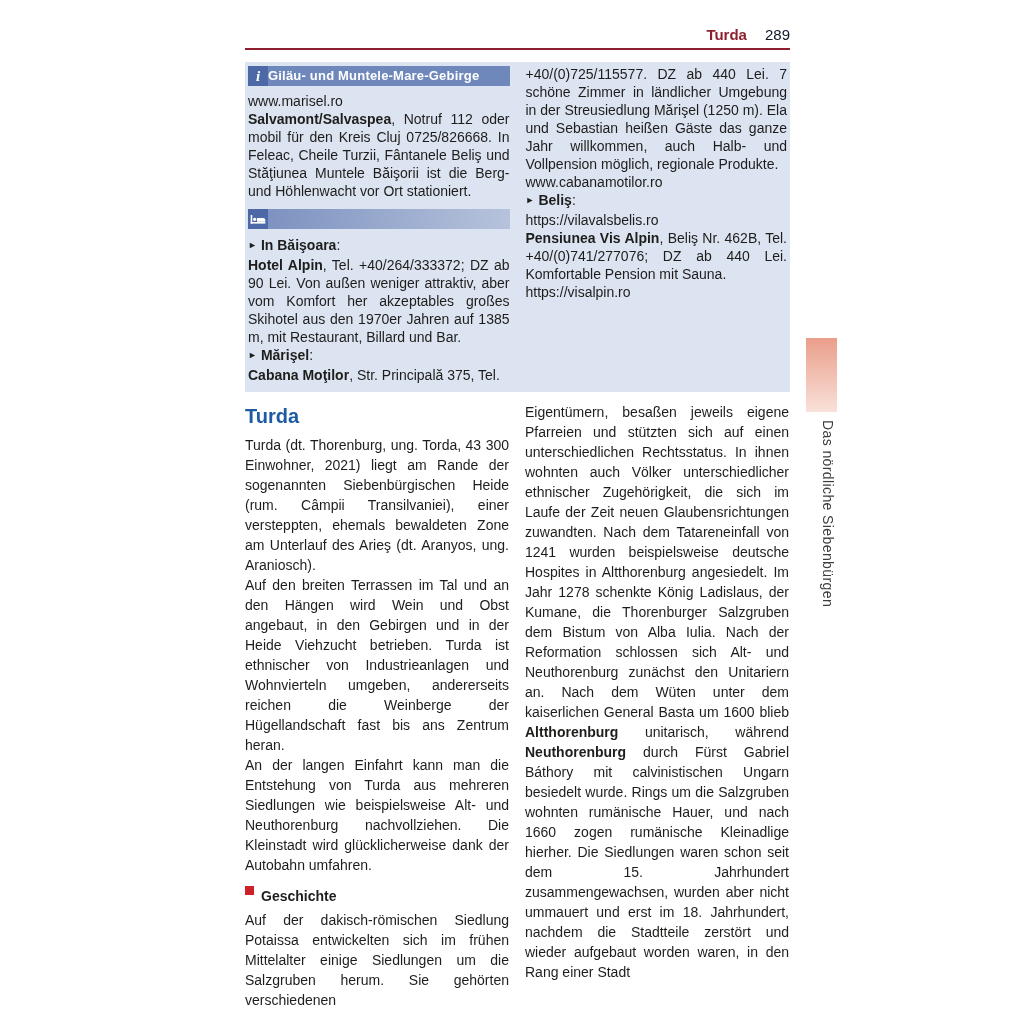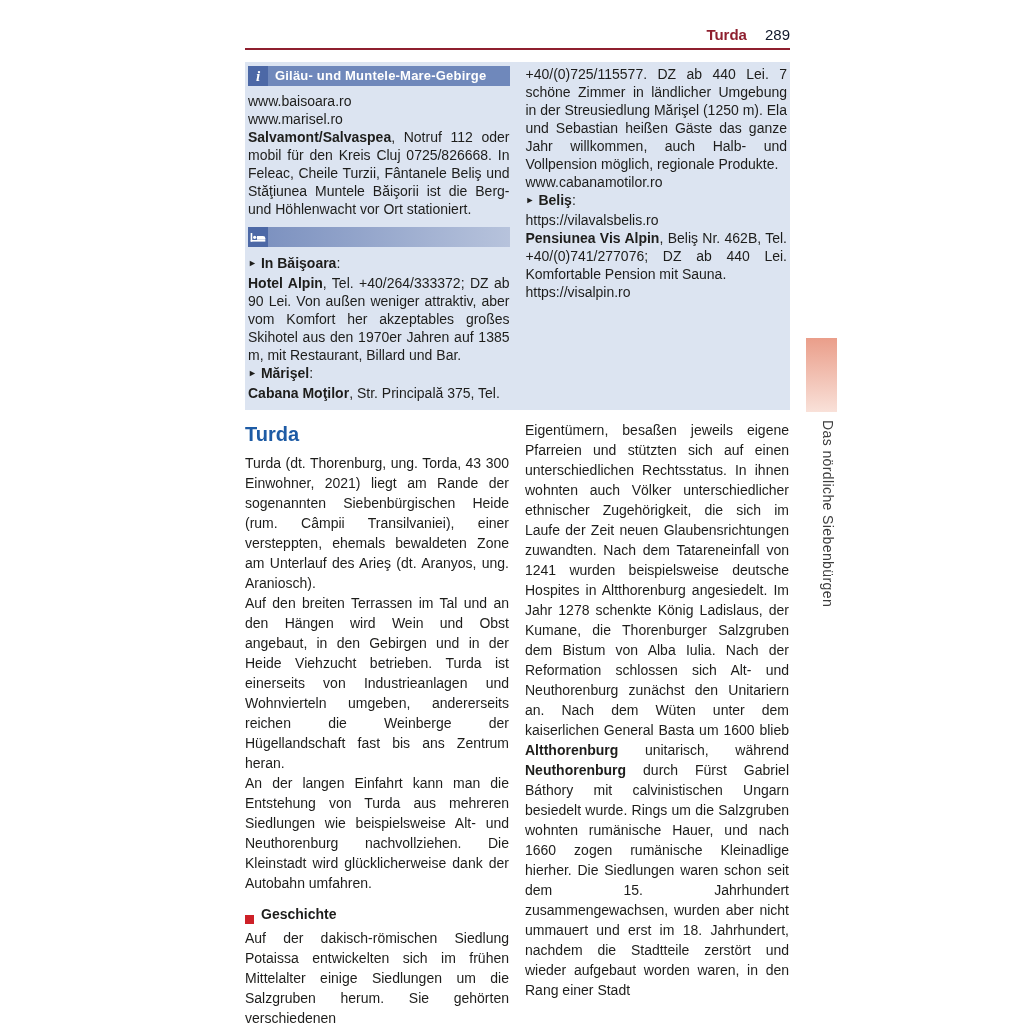--- a/index.html
+++ b/index.html
@@ -17,35 +17,35 @@
   .rule{height:2px;background:#8e1f2e;margin-bottom:12px;}
 
   
   .infobox{background:#dce4f1;display:flex;gap:16px;padding:3px 3px 8px 3px;}
   .infobox .col{width:262px;font-size:14px;line-height:18px;text-align:justify;hyphens:auto;}
   .titlebar{display:flex;height:20px;margin:1px 0 6px 0;}
   .info-sq{width:20px;height:20px;background:#4c68a6;color:#fff;flex:0 0 20px;
     font-family:"Liberation Serif", serif;font-weight:700;font-style:italic;
     display:flex;align-items:center;justify-content:center;font-size:15px;}
   .titlebar-text{flex:1;background:#6f88bb;color:#fff;font-weight:700;font-size:13px;
-    display:flex;align-items:center;padding-left:7px;letter-spacing:0.2px;}
+    display:flex;align-items:center;letter-spacing:0.2px;}
   .iconbar{display:flex;height:20px;margin:9px 0 7px 0;}
   .icon-sq{width:20px;height:20px;background:#4c68a6;flex:0 0 20px;
     display:flex;align-items:center;justify-content:center;}
   .bar-rest{flex:1;background:linear-gradient(to right,#7d92c0,#b7c3dc);}
   .infobox p{margin:0;}
   .entry .arrow{font-size:9px;margin-right:4px;position:relative;top:-2px;}
   .b{font-weight:700;margin-top:16px;}
 
   
   .main{display:flex;gap:16px;margin-top:10px;}
   .main .col{width:264px;font-size:14px;line-height:20px;text-align:justify;hyphens:auto;}
   .main p{margin:0;}
   .section-heading{color:#1d5ba5;font-size:20px;line-height:24px;margin:2px 0 7px 0;font-weight:700;}
-  .subhead{display:flex;align-items:flex-end;gap:7px;font-weight:700;margin:11px 0 4px 0;font-size:14px;}
+  .subhead{display:flex;align-items:flex-start;gap:7px;font-weight:700;margin:11px 0 4px 0;font-size:14px;}
   .sq{width:9px;height:9px;background:#cd2027;display:inline-block;flex:0 0 9px;}
 
   
   .edge-tab{position:absolute;left:806px;top:338px;width:31px;height:74px;
     background:linear-gradient(to bottom,#ea9e8a,#f9e1d9);}
   .side-label{position:absolute;left:808px;top:420px;width:28px;
     writing-mode:vertical-rl;font-size:14px;color:#3d3d3d;letter-spacing:0.4px;
     display:flex;justify-content:flex-start;}
 </style>
 </head>
@@ -64,21 +64,20 @@
     </div>
     <div class="rule"></div>
 
     <div class="infobox">
 
       <div class="col">
         <div class="titlebar">
           <span class="info-sq">i</span>
           <span class="titlebar-text">Giläu- und Muntele-Mare-Gebirge</span>
         </div>
-        <p>www.baisoara.ro</p>
         <p>www.marisel.ro</p>
         <p><span class="b">Salvamont/Salvaspea</span><span>, Notruf 112 oder mobil für den Kreis Cluj 0725/826668. In Feleac, Cheile Turzii, Fântanele Beliş und Stăţiunea Muntele Băişorii ist die Berg- und Höhlenwacht vor Ort stationiert.</span></p>
         <div class="iconbar">
           <span class="icon-sq">
             <svg width="16" height="16" viewBox="0 0 24 24" aria-hidden="true">
               <rect x="1" y="6" width="2.4" height="13" fill="#ffffff"></rect>
               <circle cx="7" cy="12.5" r="2.4" fill="#ffffff"></circle>
               <path d="M10.5 10.5h9a3.5 3.5 0 0 1 3.5 3.5v2h-12.5z" fill="#ffffff"></path>
               <rect x="1" y="16.5" width="22" height="2.4" fill="#ffffff"></rect>
             </svg>
@@ -100,21 +99,21 @@
         <p>https://visalpin.ro</p>
       </div>
 
     </div>
 
     <div class="main">
 
       <div class="col">
         <h2 class="section-heading">Turda</h2>
         <p>Turda (dt. Thorenburg, ung. Torda, 43 300 Einwohner, 2021) liegt am Rande der sogenannten Siebenbürgischen Heide (rum. Câmpii Transilvaniei), einer versteppten, ehemals bewaldeten Zone am Unterlauf des Arieş (dt. Aranyos, ung. Araniosch).</p>
-        <p>Auf den breiten Terrassen im Tal und an den Hängen wird Wein und Obst angebaut, in den Gebirgen und in der Heide Viehzucht betrieben. Turda ist einerseits von Industrieanlagen und Wohnvierteln umgeben, andererseits reichen die Weinberge der Hügellandschaft fast bis ans Zentrum heran.</p>
+        <p>Auf den breiten Terrassen im Tal und an den Hängen wird Wein und Obst angebaut, in den Gebirgen und in der Heide Viehzucht betrieben. Turda ist ethnischer von Industrieanlagen und Wohnvierteln umgeben, andererseits reichen die Weinberge der Hügellandschaft fast bis ans Zentrum heran.</p>
         <p>An der langen Einfahrt kann man die Entstehung von Turda aus mehreren Siedlungen wie beispielsweise Alt- und Neuthorenburg nachvollziehen. Die Kleinstadt wird glücklicherweise dank der Autobahn umfahren.</p>
         <div class="subhead">
           <span class="sq"></span>
           <span>Geschichte</span>
         </div>
         <p>Auf der dakisch-römischen Siedlung Potaissa entwickelten sich im frühen Mittelalter einige Siedlungen um die Salzgruben herum. Sie gehörten verschiedenen</p>
       </div>
 
       <div class="col">
         <p><span>Eigentümern, besaßen jeweils eigene Pfarreien und stützten sich auf einen unterschiedlichen Rechtsstatus. In ihnen wohnten auch Völker unterschiedlicher ethnischer Zugehörigkeit, die sich im Laufe der Zeit neuen Glaubensrichtungen zuwandten. Nach dem Tatareneinfall von 1241 wurden beispielsweise deutsche Hospites in Altthorenburg angesiedelt. Im Jahr 1278 schenkte König Ladislaus, der Kumane, die Thorenburger Salzgruben dem Bistum von Alba Iulia. Nach der Reformation schlossen sich Alt- und Neuthorenburg zunächst den Unitariern an. Nach dem Wüten unter dem kaiserlichen General Basta um 1600 blieb </span><span class="b">Altthorenburg</span><span> unitarisch, während </span><span class="b">Neuthorenburg</span><span> durch Fürst Gabriel Báthory mit calvinistischen Ungarn besiedelt wurde. Rings um die Salzgruben wohnten rumänische Hauer, und nach 1660 zogen rumänische Kleinadlige hierher. Die Siedlungen waren schon seit dem 15. Jahrhundert zusammengewachsen, wurden aber nicht ummauert und erst im 18. Jahrhundert, nachdem die Stadtteile zerstört und wieder aufgebaut worden waren, in den Rang einer Stadt</span></p>

